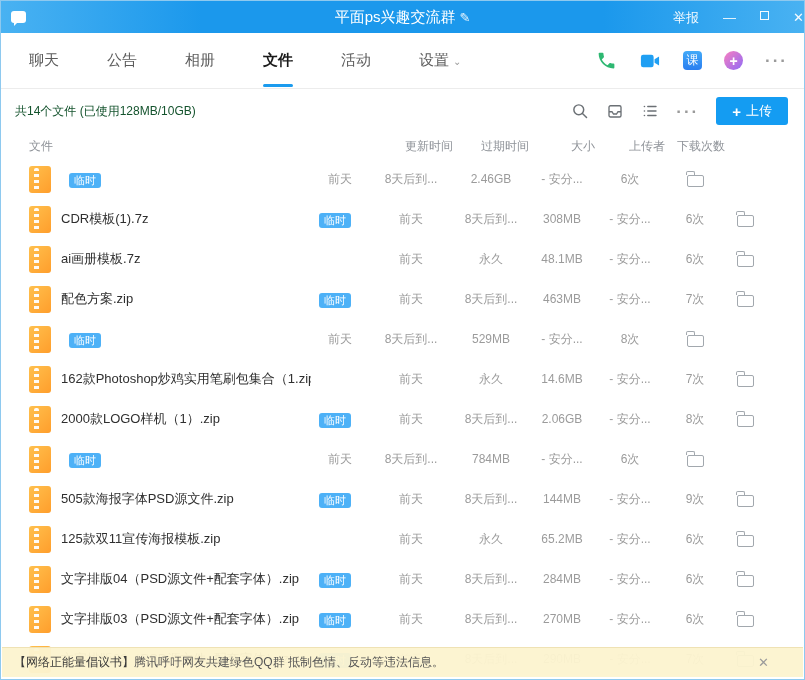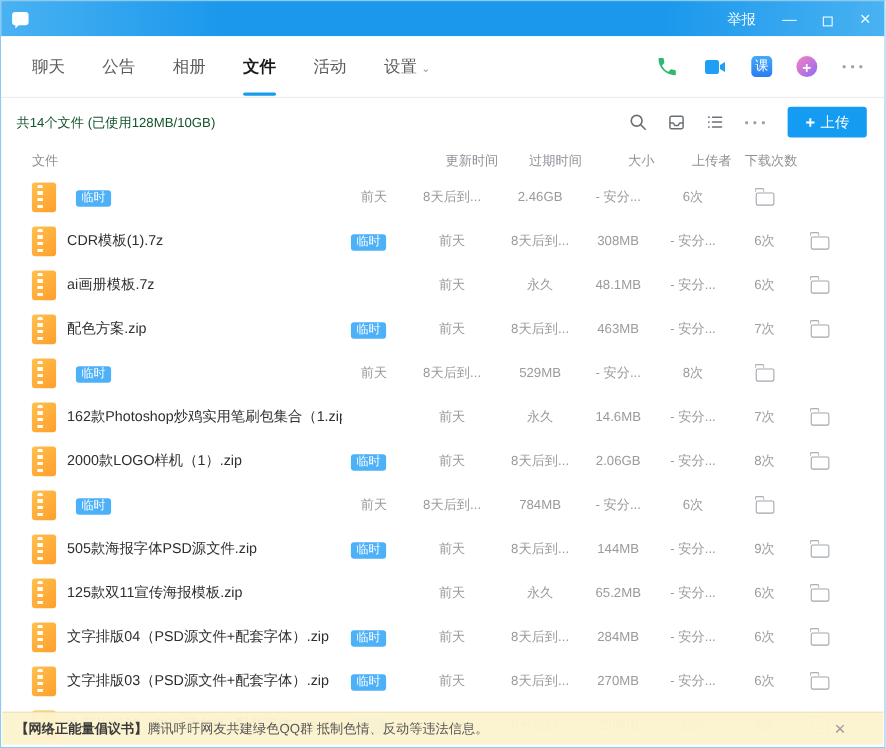--- a/index.html
+++ b/index.html
@@ -6,27 +6,27 @@
   html,body { width:805px; height:680px; font-family:"Liberation Sans","DejaVu Sans",sans-serif; }
   .window { position:relative; width:805px; height:680px; background:#fff; border:1px solid #8ec9ef; overflow:hidden; }
 
   
   .titlebar { height:32px; background:linear-gradient(90deg,#49b2f2 0%,#1b98ec 25%,#1b98ec 75%,#49b2f2 100%);
     display:flex; align-items:center; color:#fff; position:relative; }
   .app-icon { width:15px; height:12px; background:#fff; border-radius:3px; margin-left:10px; position:relative; }
   .app-icon::after { content:''; position:absolute; left:3px; bottom:-3px; border:3px solid transparent; border-top-color:#fff; border-left-color:#fff; }
   .title-center { position:absolute; left:0; right:0; text-align:center; font-size:15px; pointer-events:none; }
   .title-edit { font-size:13px; margin-left:4px; opacity:.9; }
-  .title-right { margin-left:auto; display:flex; align-items:flex-end; gap:24px; padding-right:12px; font-size:12px; }
+  .title-right { margin-left:auto; display:flex; align-items:flex-start; gap:24px; font-size:12px; }
   .win-btn { cursor:default; font-size:13px; line-height:1; opacity:.95; }
   .win-max { display:inline-block; width:9px; height:9px; border:1px solid #fff; }
 
   
   .nav { height:56px; display:flex; align-items:center; padding:0 16px 0 28px; border-bottom:1px solid #ececec; position:relative; background:#fff; }
-  .nav-tabs { display:flex; gap:34px; }
+  .nav-tabs { display:flex; gap:48px; }
   .nav-tab { font-size:15px; color:#5c5c5c; position:relative; padding:17px 0; cursor:pointer; }
   .nav-tab.active { color:#1a1a1a; font-weight:bold; }
   .nav-tab.active::after { content:''; position:absolute; left:50%; transform:translateX(-50%); bottom:0; width:30px; height:3px; background:#1b9bee; border-radius:2px; }
   .nav-caret { font-size:10px; color:#9b9b9b; margin-left:4px; }
   .nav-right { margin-left:auto; display:flex; align-items:center; gap:22px; }
   .ke-badge { width:19px; height:19px; border-radius:4px; background:linear-gradient(180deg,#43aaf8,#2a7ef0); color:#fff; font-size:12px; display:flex; align-items:center; justify-content:center; }
   .plus-circle { width:19px; height:19px; border-radius:50%; background:linear-gradient(135deg,#f97fc0,#8f6bf6); color:#fff; font-size:14px; font-weight:bold; display:flex; align-items:center; justify-content:center; line-height:1; }
   .more-dots { color:#9a9a9a; font-size:17px; font-weight:bold; letter-spacing:2px; line-height:1; }
 
   
@@ -49,32 +49,35 @@
   .cell-name { font-size:13px; color:#2f2f2f; white-space:nowrap; overflow:hidden; text-overflow:clip; padding-right:6px; }
   .temp-badge { display:inline-block; background:#4db1f7; color:#fff; font-size:11px; line-height:1; padding:2px 5px; border-radius:3px; margin-left:8px; }
   .cell-dim { font-size:12px; color:#9b9b9b; text-align:center; white-space:nowrap; overflow:hidden; }
   .cell-action { display:flex; justify-content:center; }
   .folder-ic { width:17px; height:12px; border:1.5px solid #a2a8ae; border-radius:2px; position:relative; margin-top:3px; }
   .folder-ic::before { content:''; position:absolute; top:-5px; left:-1.5px; width:7px; height:3px; border:1.5px solid #a2a8ae; border-bottom:none; border-radius:2px 2px 0 0; }
 
   
   .banner { position:absolute; left:1px; right:1px; bottom:2px; height:30px; background:rgba(252,244,207,0.96);
     border-top:1px solid #efe2b4; display:flex; align-items:center; padding:0 12px; font-size:12px; color:#555; z-index:5; }
-  .banner-bold { font-weight:bold; color:#3a3a3a; }
+  .banner-bold { font-weight:normal; color:#3a3a3a; }
   .banner-close { margin-left:auto; margin-right:22px; color:#9b9b9b; font-size:13px; cursor:pointer; }
 
   svg { display:block; }
 </style>
 </head>
 <body>
 
 <div class="window">
 
   <div class="titlebar">
     <span class="app-icon"></span>
+    <div class="title-center">
+      <span>平面ps兴趣交流群</span><span class="title-edit">✎</span>
+    </div>
     <div class="title-right">
       <span class="win-btn">举报</span>
       <span class="win-btn">—</span>
       <span class="win-btn win-max"></span>
       <span class="win-btn">✕</span>
     </div>
   </div>
 
   <div class="nav">
     <div class="nav-tabs">

